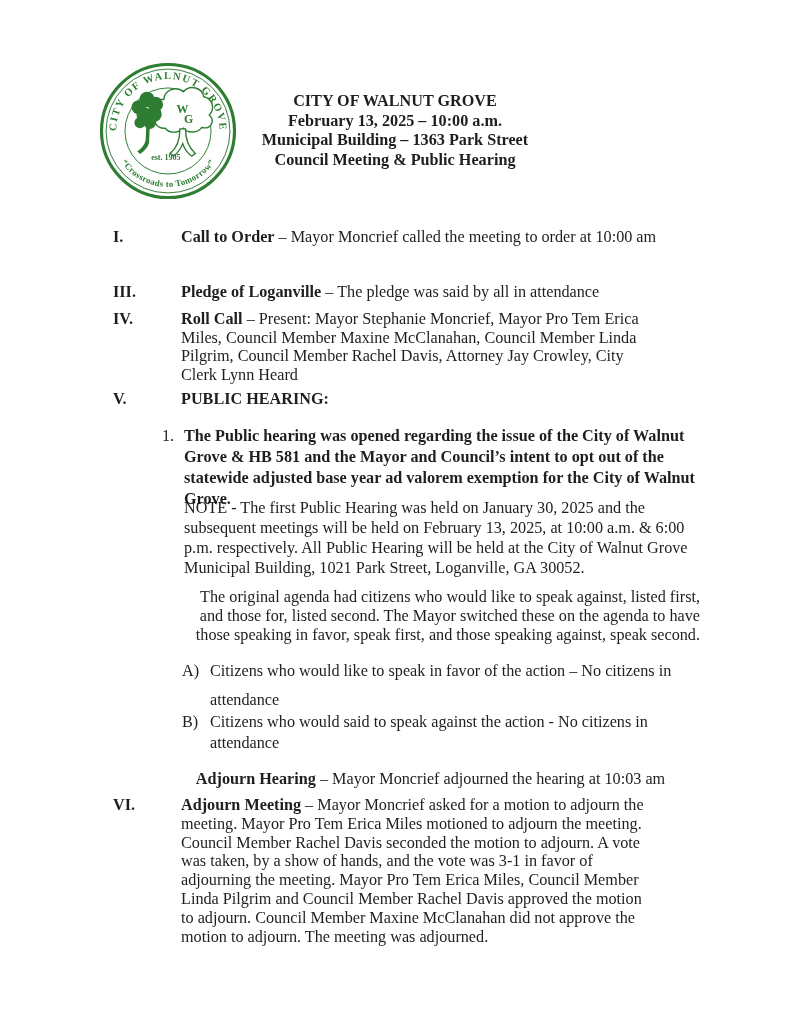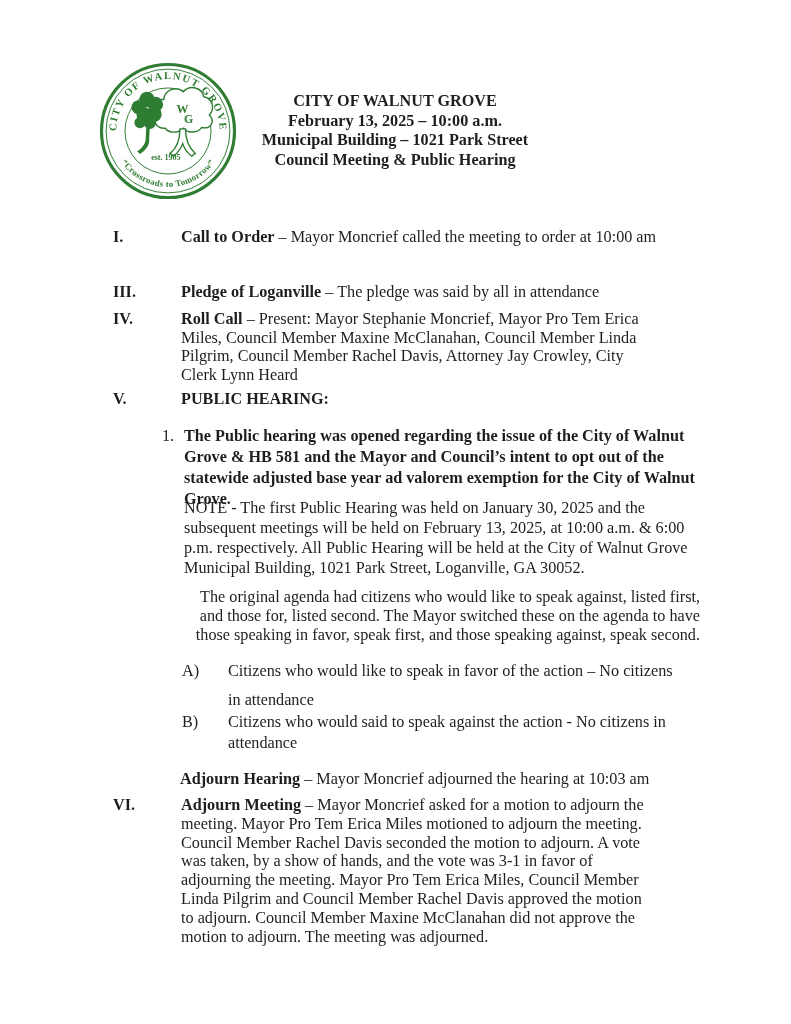--- a/index.html
+++ b/index.html
@@ -22,24 +22,24 @@
   .item1{position:absolute;left:162px;width:538px;line-height:21px;}
   .item1 .num{position:absolute;left:0;top:0;}
   .item1 .txt{margin-left:22px;font-weight:bold;}
   
   .l2p{position:absolute;left:184px;width:516px;}
   .note-p{line-height:20px;}
   .agenda-p{line-height:19px;text-align:right;}
   
   .l3{position:absolute;left:182px;width:500px;line-height:21px;}
   .l3 .lbl{position:absolute;left:0;top:0;}
-  .l3 .txt{margin-left:46px;}
+  .l3 .txt{margin-left:28px;}
   .l3.wide{line-height:29px;}
   
-  .adj{position:absolute;left:180px;width:545px;}
+  .adj{position:absolute;left:158px;width:545px;text-align:center;}
   .seal-text{font-family:"Liberation Serif",serif;font-weight:bold;}
 </style>
 </head>
 <body>
 
 <div class="page">
 
   <svg class="logo" viewBox="0 0 200 200" aria-hidden="true">
     <circle cx="100" cy="100" r="95" fill="none" stroke="#2e7d32" stroke-width="4.5"></circle>
     <circle cx="100" cy="100" r="88.5" fill="none" stroke="#2e7d32" stroke-width="1.4"></circle>
@@ -71,21 +71,21 @@
       <circle cx="60" cy="88" r="8"></circle>
       <circle cx="74" cy="88" r="9"></circle>
       <path d="M69,92 L68,114 C66,121 61,126 56,129 L60,133 C67,128 72,122 73,116 L74,92 Z"></path>
     </g>
     <text class="seal-text" x="97" y="141" font-size="11.5" text-anchor="middle" fill="#2e7d32">est. 1905</text>
   </svg>
 
   <div class="hdr">
     <div>CITY OF WALNUT GROVE</div>
     <div>February 13, 2025 – 10:00 a.m.</div>
-    <div>Municipal Building – 1021 Park Street</div>
+    <div>Municipal Building – 1363 Park Street</div>
     <div>Council Meeting &amp; Public Hearing</div>
   </div>
 
   <div class="l1" style="top:228px">
     <span class="num">I.</span>
     <div class="txt"><span class="lead">Call to Order</span><span> – Mayor Moncrief called the meeting to order at 10:00 am</span></div>
   </div>
 
 
   <div class="l1" style="top:283px">

